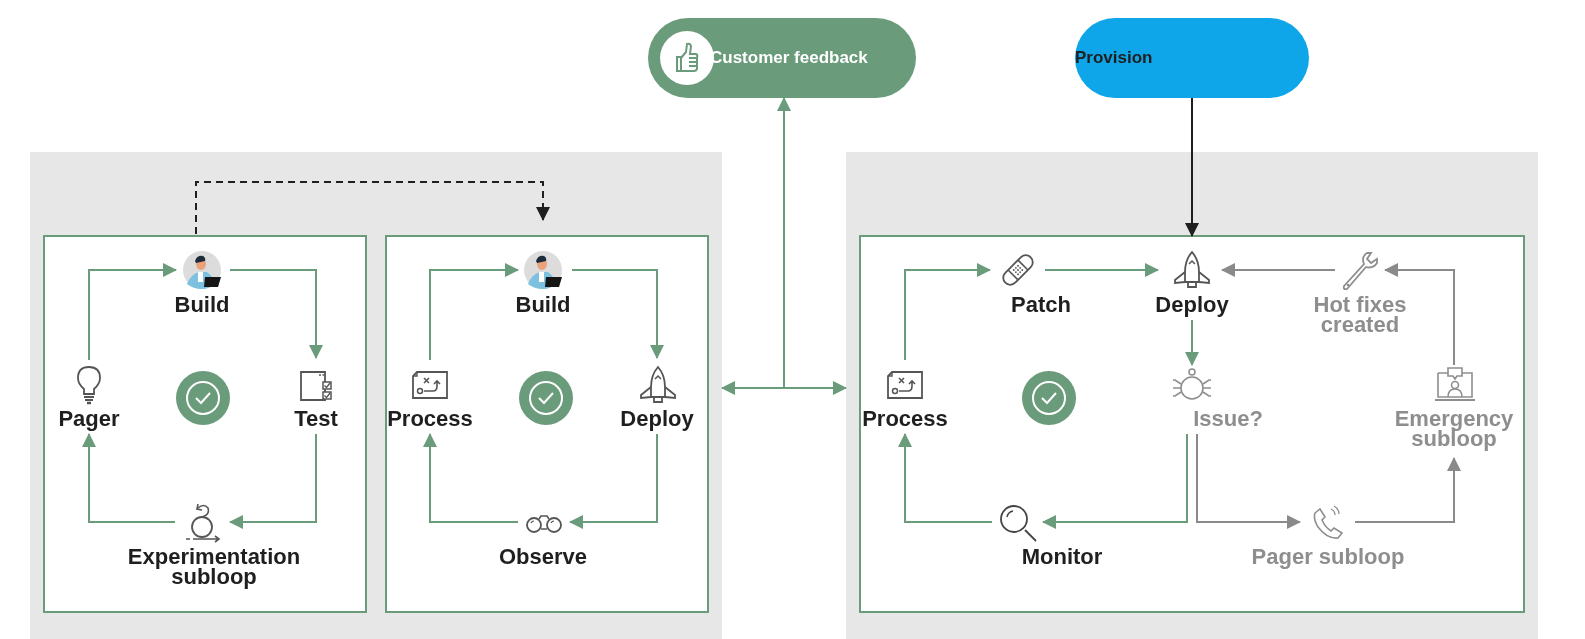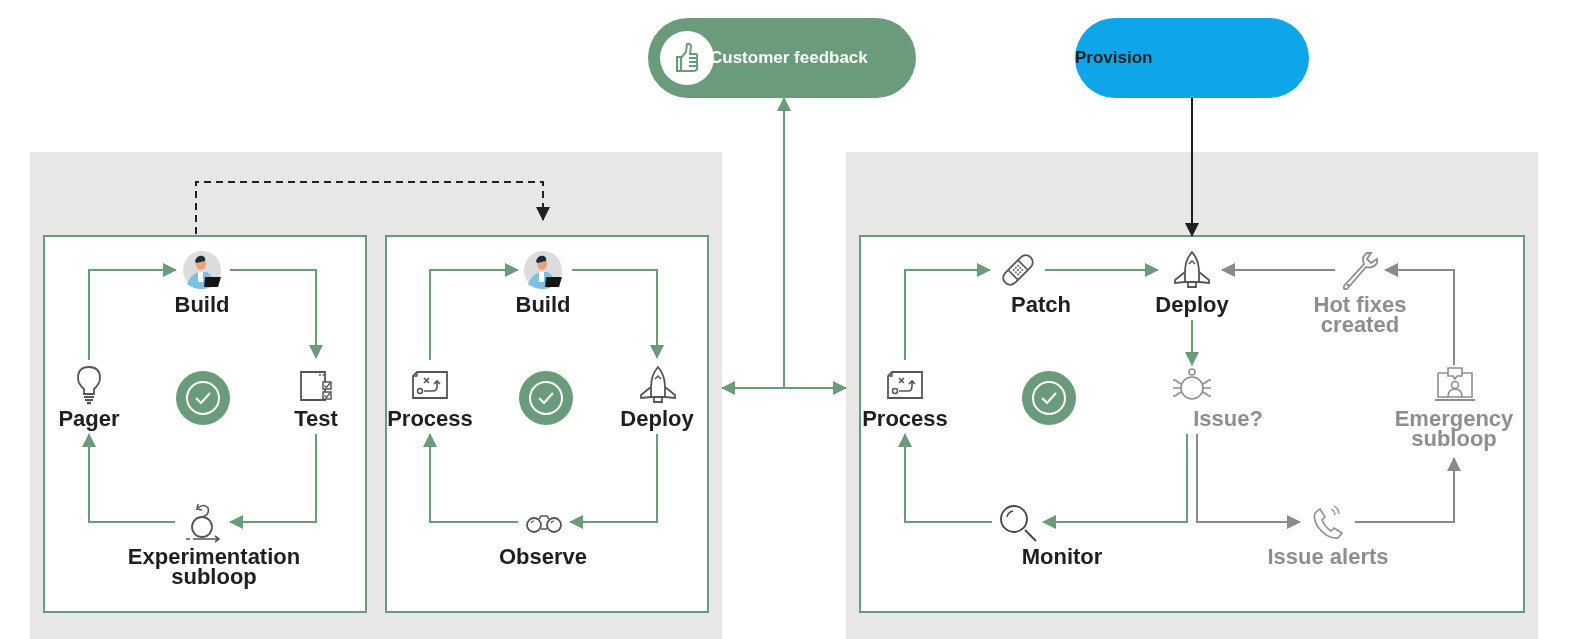--- a/index.html
+++ b/index.html
@@ -235,13 +235,13 @@
   <circle cx="16" cy="16" r="13" fill="none" stroke="#444" stroke-width="1.8"></circle>
   <path d="M9 14 Q10 9 15 8" fill="none" stroke="#444" stroke-width="1.4"></path>
   <path d="M27 27 L38 38" stroke="#444" stroke-width="1.8"></path>
 </svg>
 <div class="label" style="left:1062px;top:547px;">Monitor</div>
 
 <svg class="icon" style="left:1309px;top:505px;" width="40" height="38" viewBox="0 0 40 38">
   <path d="M6 8 L11 4 L16 12 L13 15 Q16 22 22 26 L25 23 L33 28 L29 33 Q18 34 9 22 Q4 14 6 8Z" fill="none" stroke="#8e8e8e" stroke-width="1.6"></path>
   <path d="M22 4 Q26 6 26 10 M25 1 Q30 4 30 9" fill="none" stroke="#8e8e8e" stroke-width="1.3"></path>
 </svg>
-<div class="label muted" style="left:1328px;top:547px;">Issue alerts</div>
+<div class="label muted" style="left:1328px;top:547px;">Pager subloop</div>
 
 </body></html>

